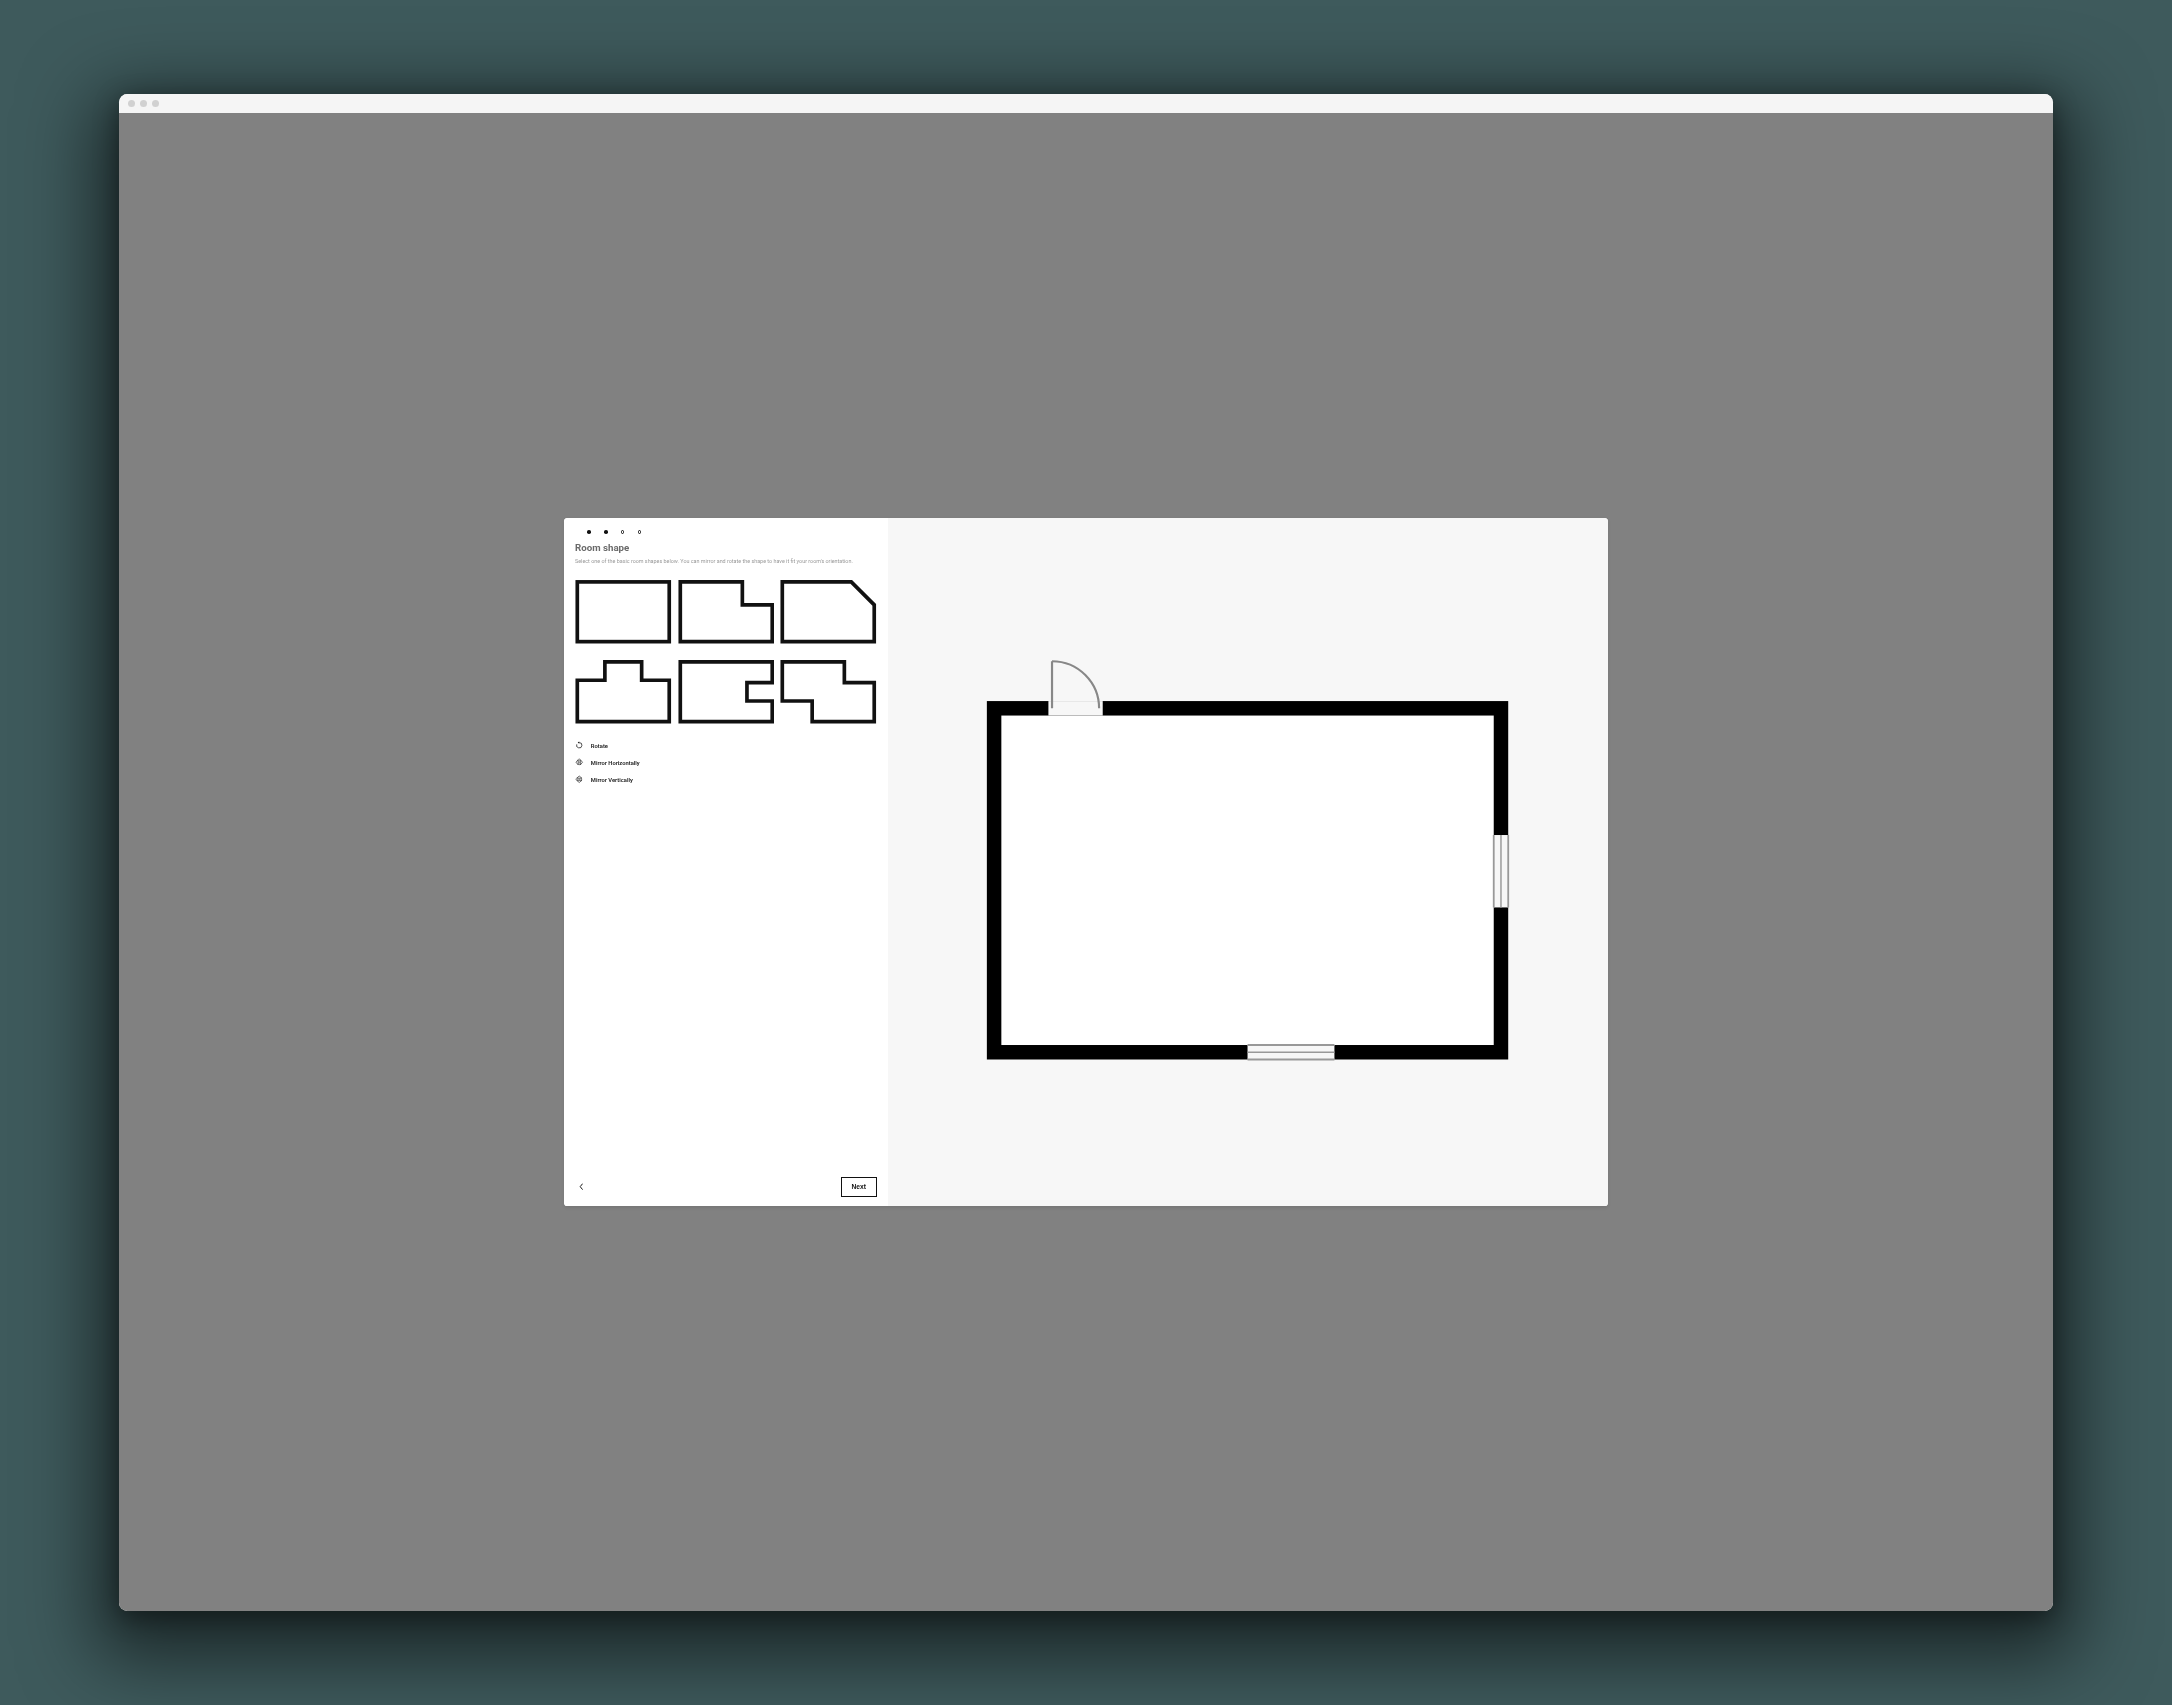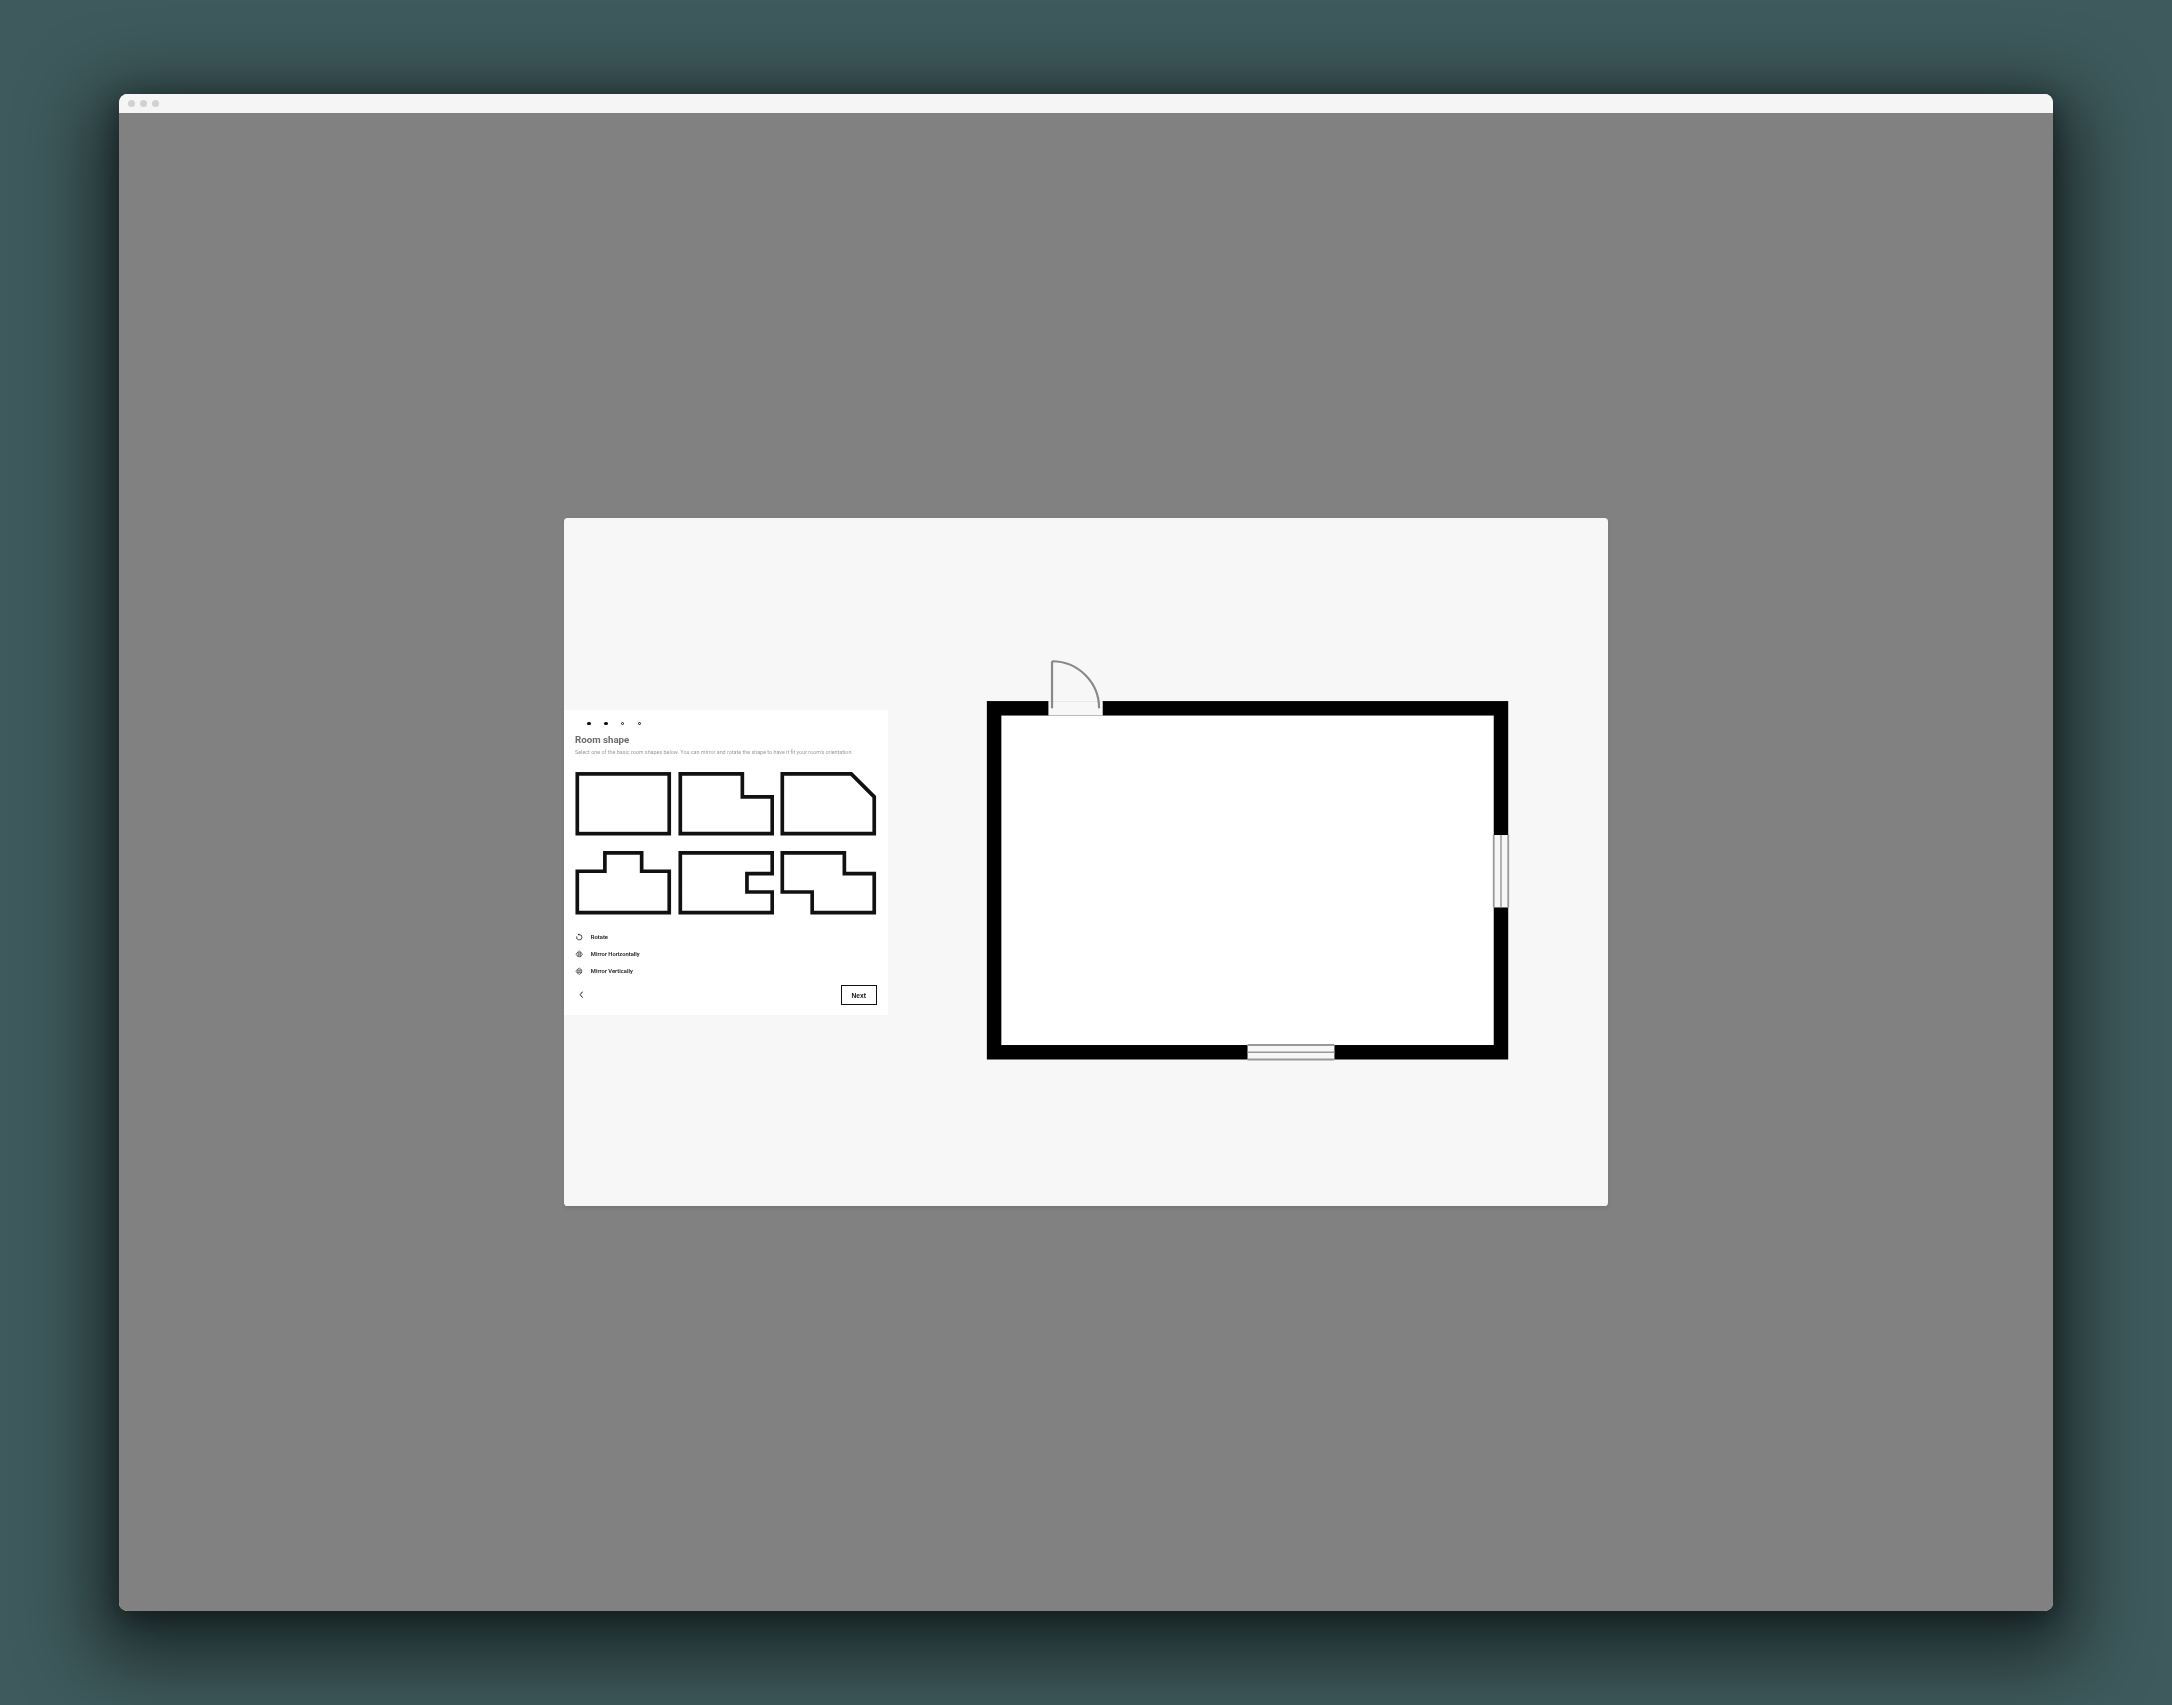--- a/index.html
+++ b/index.html
@@ -46,21 +46,20 @@
       position: relative;
     }
     .modal {
       width: 54%;
       aspect-ratio: 570 / 376;
       background: #f7f7f7;
       border-radius: 3.6px;
       display: flex;
       overflow: hidden;
       box-shadow: 0 1.2px 3.6px rgba(0,0,0,0.08);
-      align-items: center;
     }
     .left-panel {
       width: 31%;
       background: #ffffff;
       padding: 12px 11px 9.7px 11px;
       display: flex;
       flex-direction: column;
       position: relative;
     }
     .right-panel {

